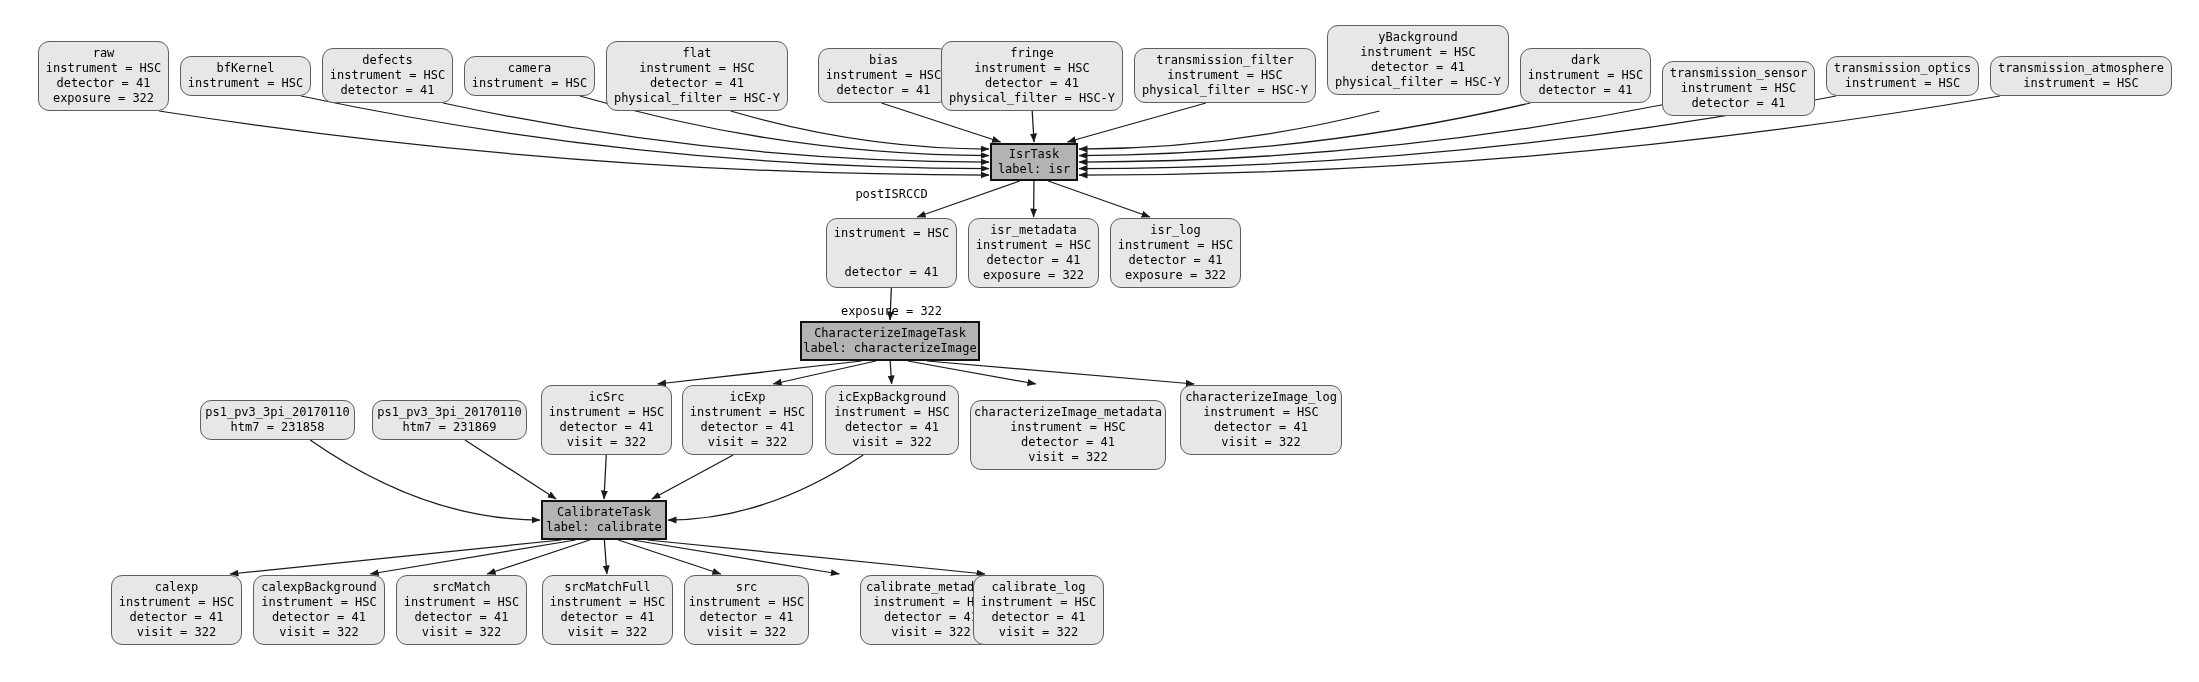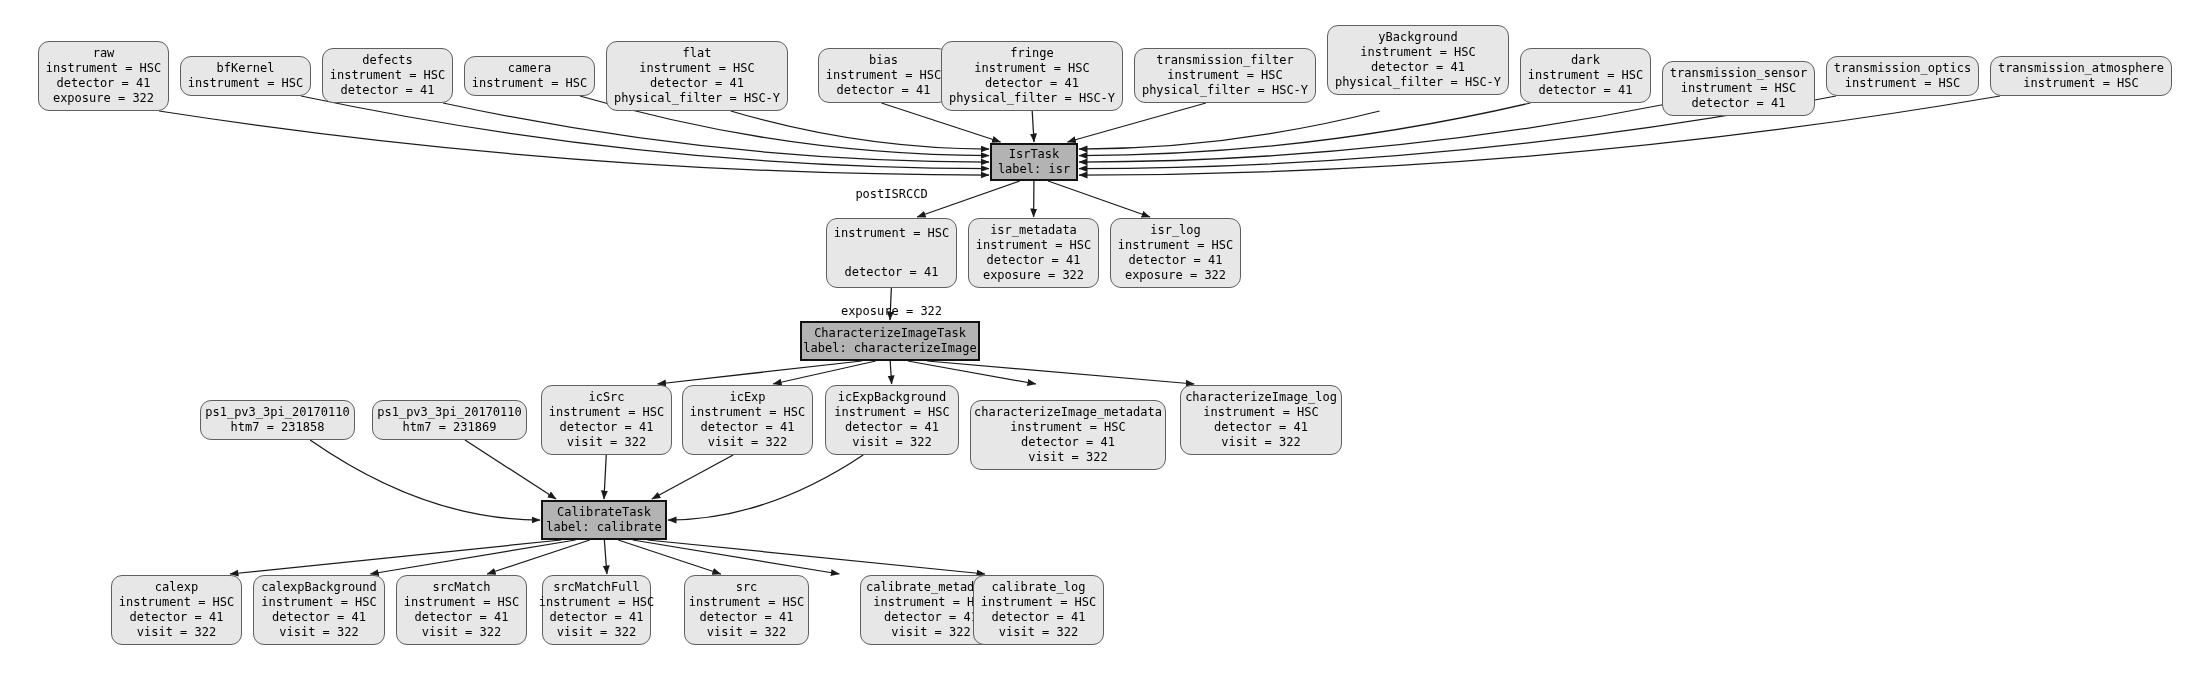--- a/index.html
+++ b/index.html
@@ -218,21 +218,21 @@
       <div class="line">instrument = HSC</div>
       <div class="line">detector = 41</div>
       <div class="line">visit = 322</div>
     </div>
     <div class="node dataset" style="left: 396px; top: 575px; width: 131px; height: 70px;">
       <div class="line">srcMatch</div>
       <div class="line">instrument = HSC</div>
       <div class="line">detector = 41</div>
       <div class="line">visit = 322</div>
     </div>
-    <div class="node dataset" style="left: 542px; top: 575px; width: 109px; height: 70px;">
+    <div class="node dataset" style="left: 542px; top: 575px; width: 131px; height: 70px;">
       <div class="line">srcMatchFull</div>
       <div class="line">instrument = HSC</div>
       <div class="line">detector = 41</div>
       <div class="line">visit = 322</div>
     </div>
     <div class="node dataset" style="left: 684px; top: 575px; width: 125px; height: 70px;">
       <div class="line">src</div>
       <div class="line">instrument = HSC</div>
       <div class="line">detector = 41</div>
       <div class="line">visit = 322</div>

